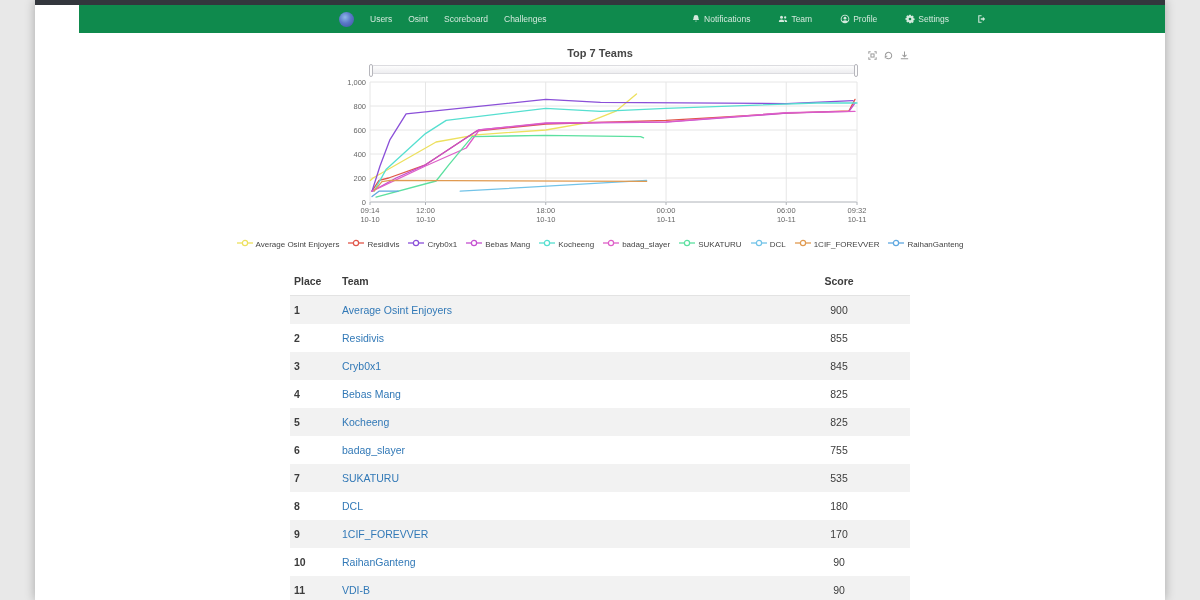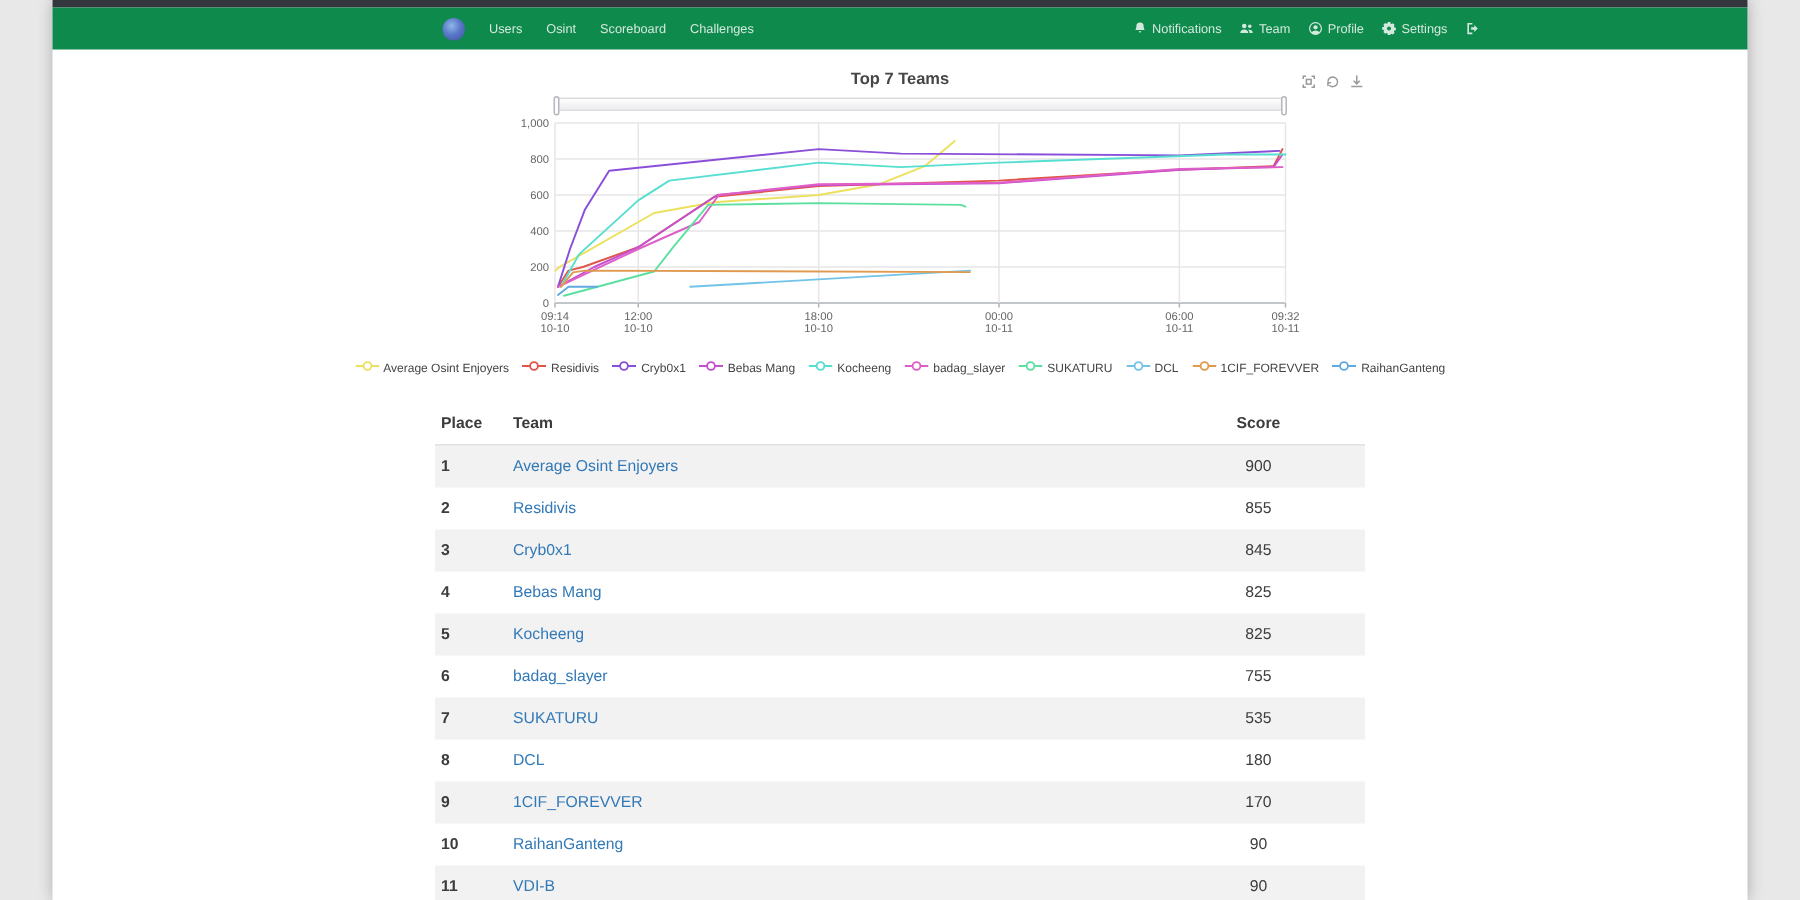--- a/index.html
+++ b/index.html
@@ -2,23 +2,23 @@
 <html><head>
 <meta charset="utf-8">
 <style>
   * { margin:0; padding:0; box-sizing:border-box; }
   html,body { width:1200px; height:600px; overflow:hidden;
     font-family:"Liberation Sans", sans-serif; background:#e8e8e8; }
   .page { width:1130px; height:600px; margin:0 auto; background:#ffffff;
     box-shadow:0 0 10px rgba(0,0,0,.28); position:relative; }
   .top-strip { height:5px; background:#33373d; }
   .navbar { height:28px; background:#0f8a4d; display:flex; align-items:center;
-    padding:0 18px; color:#dfeee6; font-size:8.5px; }
+    padding:0 18px; color:#dfeee6; font-size:8.5px;margin-left:44px; }
   .nav-left { display:flex; align-items:center; gap:16px; margin-left:242px; }
-  .nav-right { display:flex; align-items:center; gap:12px; margin-left:auto; margin-right:160px; }
+  .nav-right { display:flex; align-items:center; gap:28px; margin-left:auto; margin-right:160px; }
   .nav-link { color:#d4e9dd; text-decoration:none; cursor:pointer; display:flex; align-items:center; gap:3px; }
   .nav-link svg { width:10px; height:10px; fill:#d4e9dd; }
   .logo { width:15px; height:15px; border-radius:50%;
     background:radial-gradient(circle at 40% 35%, #8fb8e8 0%, #5a78c8 45%, #3d4fa0 100%);
     cursor:pointer; }
   .content { padding-top:12px; }
   .panel { width:620px; margin:0 auto; position:relative; }
   .chart-title { text-align:center; font-size:11px; font-weight:bold; color:#464646; padding:2px 0 6px; }
   .toolbox { position:absolute; top:2px; right:0; display:flex; gap:5px; }
   .toolbox svg { width:11px; height:11px; stroke:#9a9a9a; fill:none; stroke-width:1.1; cursor:pointer; }

